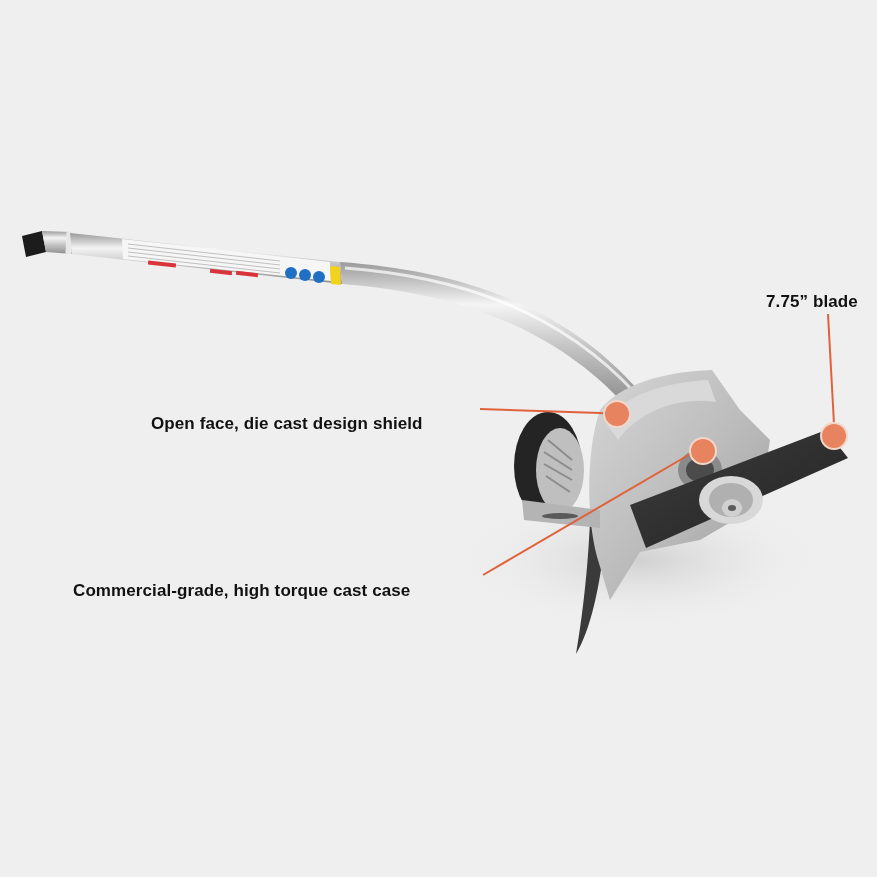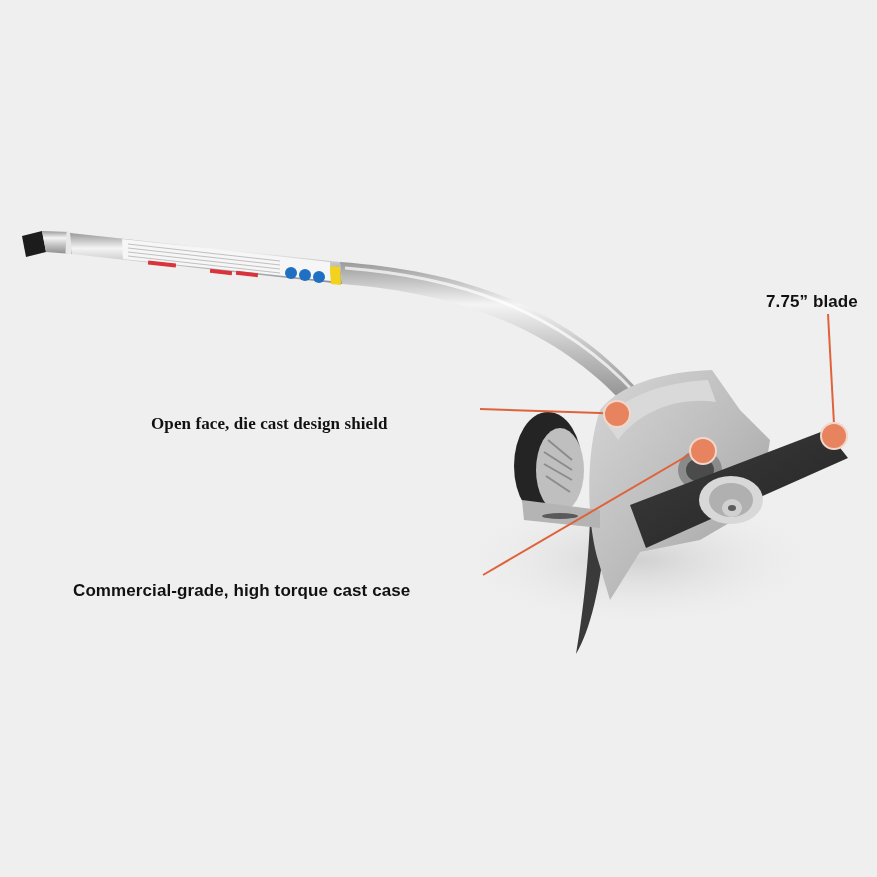--- a/index.html
+++ b/index.html
@@ -1,21 +1,21 @@
 <!DOCTYPE html>
 <html><head>
 <meta charset="utf-8">
 <style>
   html, body { margin: 0; padding: 0; }
   body { width: 877px; height: 877px; background: #efefef; overflow: hidden; position: relative; font-family: "Liberation Sans", sans-serif; }
   .stage { position: absolute; left: 0; top: 0; width: 877px; height: 619px; }
   svg.product { position: absolute; left: 0; top: 0; }
   .label { position: absolute; font-weight: bold; font-size: 17px; color: #111; white-space: nowrap; letter-spacing: 0.1px; }
   #lbl-blade { left: 766px; top: 292px; }
-  #lbl-shield { left: 151px; top: 414px; font-family: Liberation Serif, serif; }
+  #lbl-shield { left: 151px; top: 414px; }
   #lbl-gear { left: 73px; top: 581px; }
 </style>
 </head>
 <body>
 
 <div class="stage">
   <svg class="product" width="877" height="877" viewBox="0 0 877 877">
     <defs>
       <linearGradient id="shaftGrad" x1="0" y1="0" x2="0" y2="1">
         <stop offset="0" stop-color="#9a9a9a"></stop>

